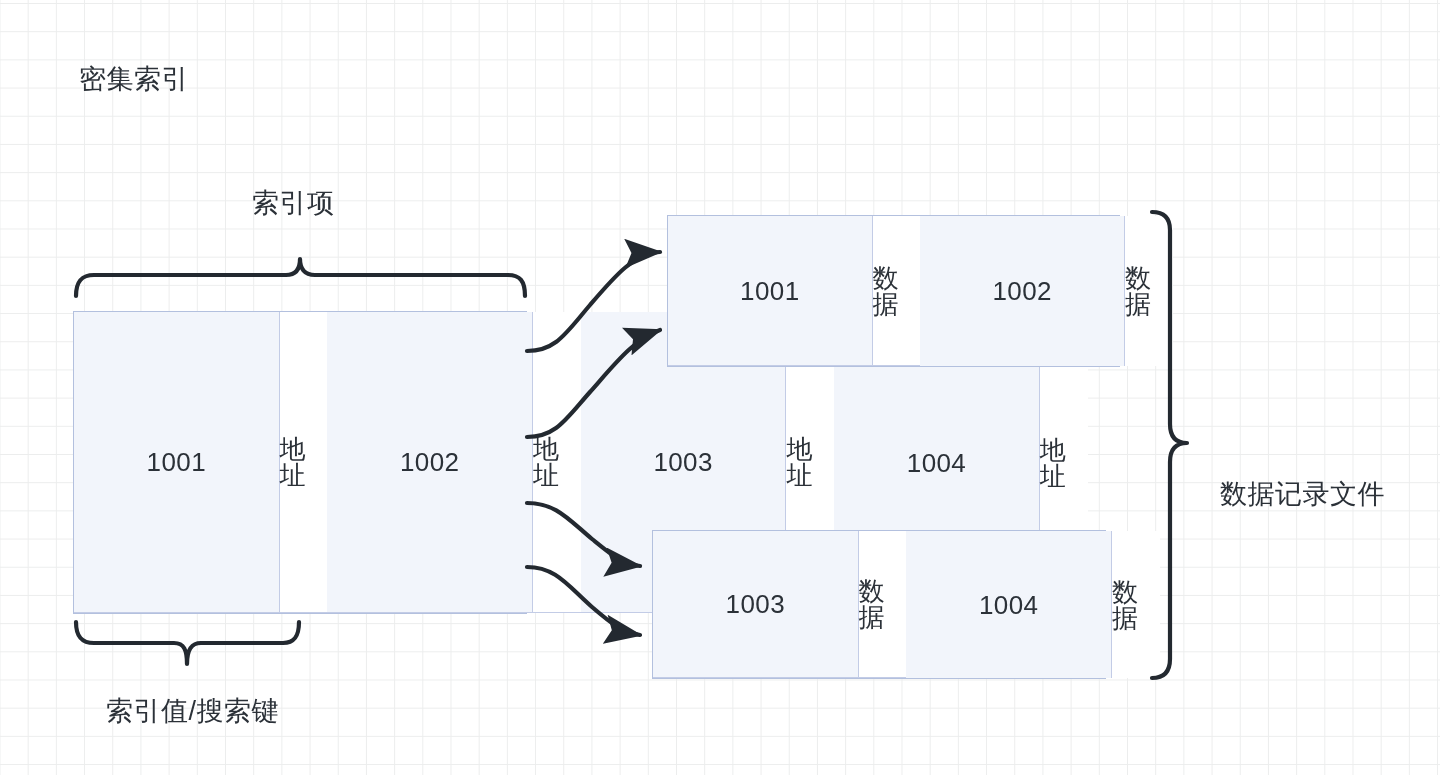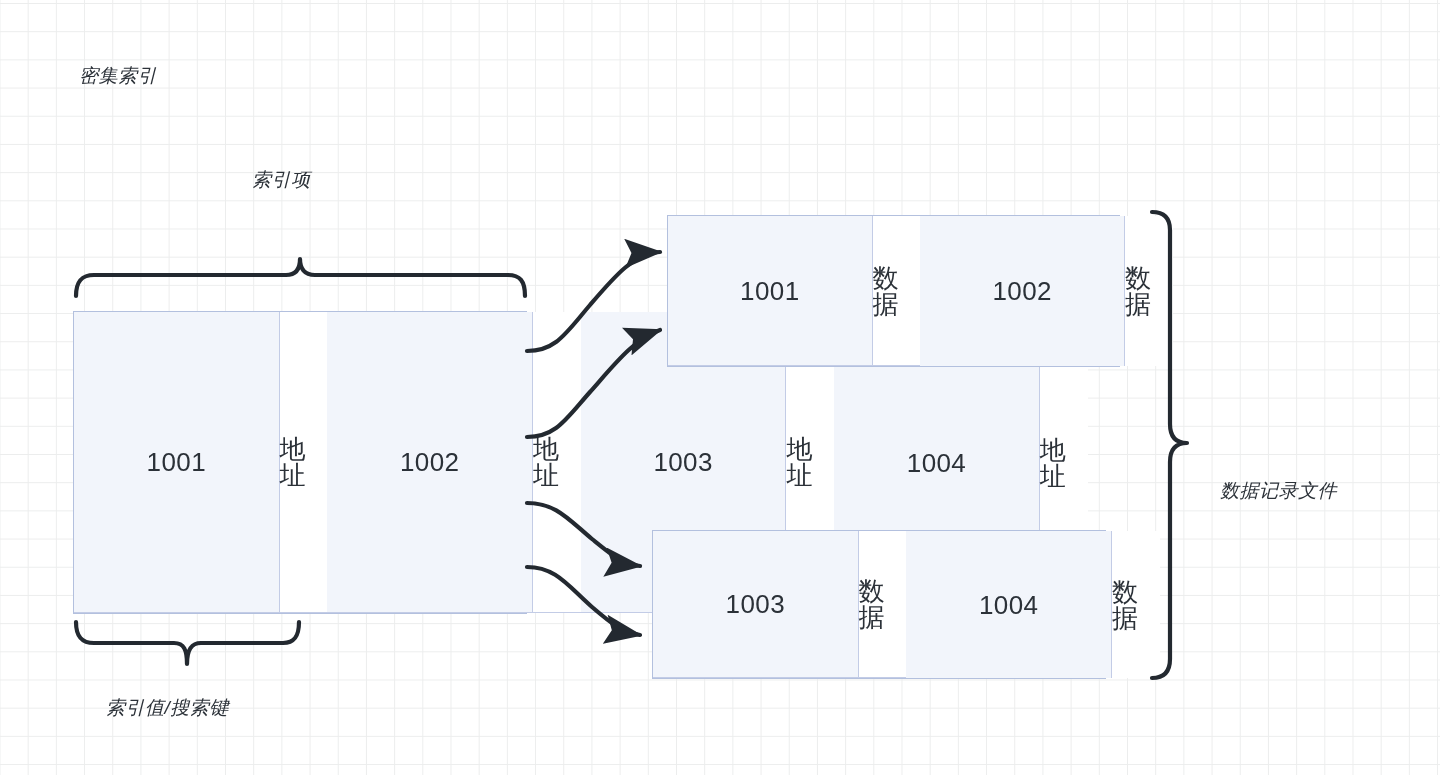--- a/index.html
+++ b/index.html
@@ -70,29 +70,28 @@
   #index-table .cell-key { width: 227px; }
   
   #data-block-1 { left: 667px; top: 215px; width: 453px; height: 152px; }
   #data-block-1 .cell-key { width: 226px; }
   
   #data-block-2 { left: 652px; top: 530px; width: 454px; height: 149px; }
   #data-block-2 .cell-key { width: 227px; }
 
   .lbl {
     position: absolute;
-    font-size: 19px;
+    font-size: 27px;
     line-height: 1;
     color: #2b3138;
     white-space: nowrap;
     letter-spacing: 0.5px;
-    font-style: italic;
   }
   #title-label { left: 79px; top: 66px; }
-  #index-entry-label { left: 252px; top: 170px; }
+  #index-entry-label { left: 252px; top: 190px; }
   #index-key-label { left: 106px; top: 698px; }
   #data-file-label { left: 1220px; top: 437px; margin-top: 44px; }
 </style>
 </head>
 <body>
 
 <div id="canvas">
 
   <div class="lbl" id="title-label">密集索引</div>
 

